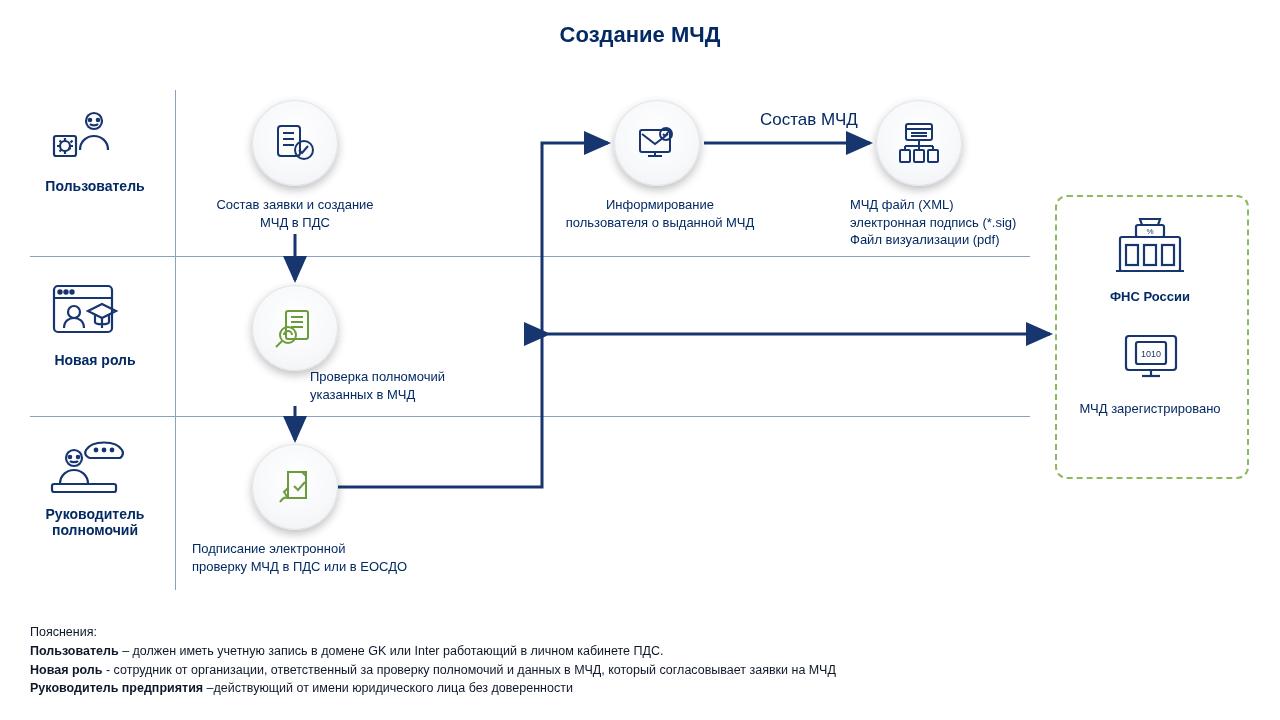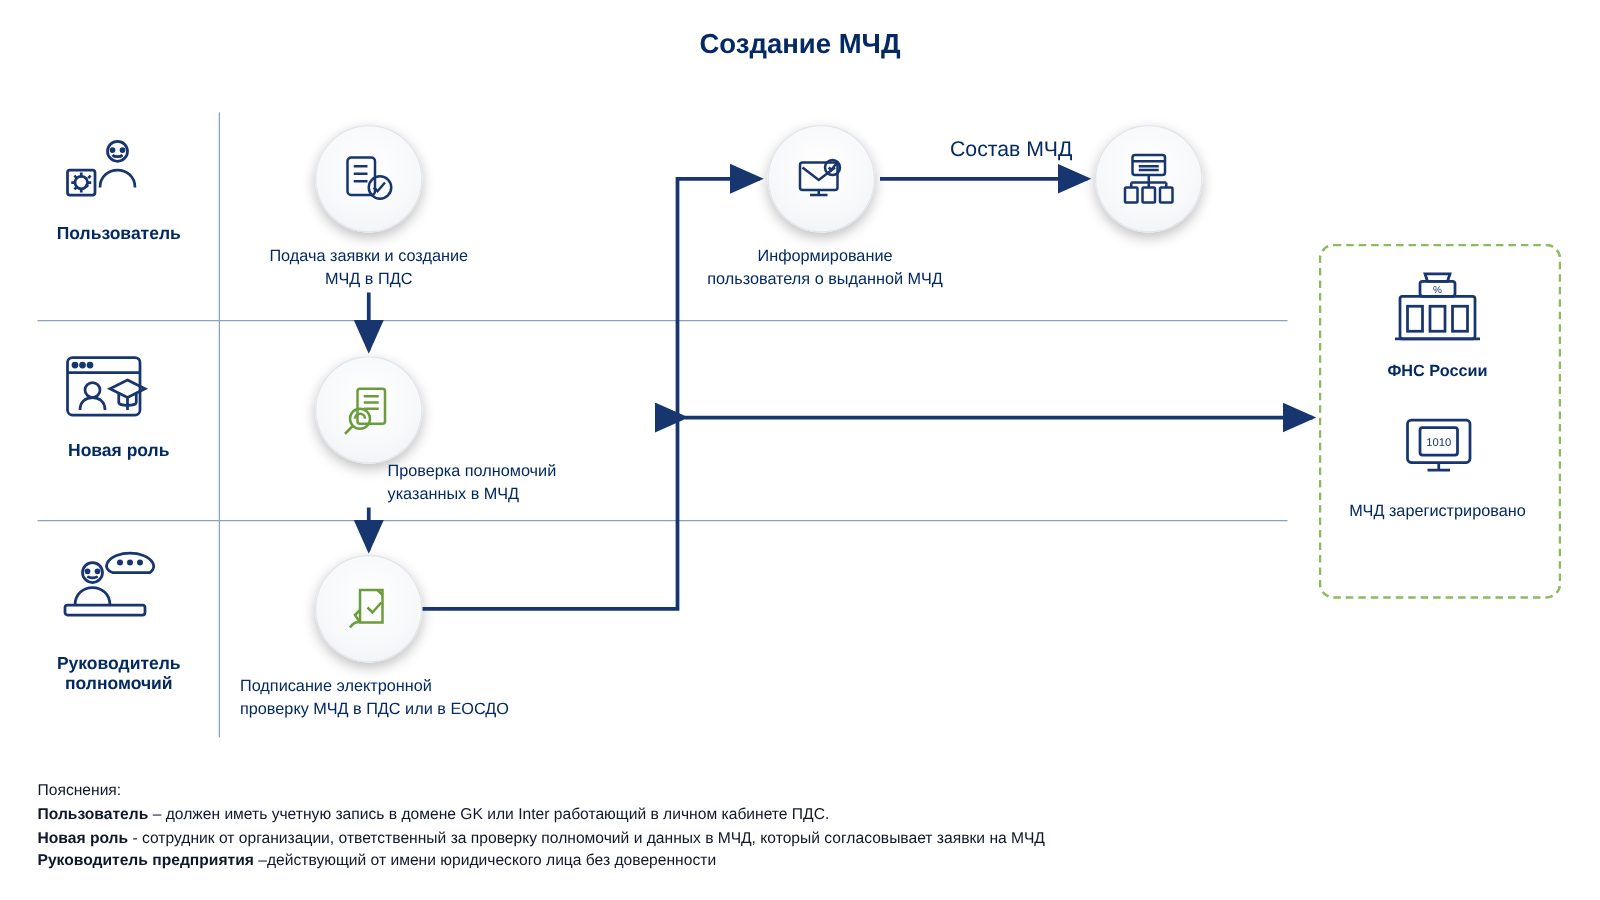--- a/index.html
+++ b/index.html
@@ -77,39 +77,39 @@
           <circle cx="28" cy="21" r="1.2" fill="#17356f"></circle>
       <path d="M20 25c1.3 1.6 6.7 1.6 8 0"></path>
       <path d="M36 14c6-10 30-10 36 0 3 5-2 8-2 8h-30s-7-2-4-8z"></path>
       <circle cx="46" cy="14" r="1.3" fill="#17356f"></circle>
           <circle cx="54" cy="14" r="1.3" fill="#17356f"></circle>
           <circle cx="62" cy="14" r="1.3" fill="#17356f"></circle>
       <rect x="2" y="48" width="64" height="8" rx="2"></rect>
     </g>
   </svg>
 </div>
-<div class="lane-label" style="top:506px;margin-top:16px;">
+<div class="lane-label" style="top:506px;">
   <span>Руководитель</span><br>
   <span>полномочий</span>
 </div>
 
 <div class="node" style="left:252px;top:100px;">
   <svg viewBox="0 0 46 46">
         <g fill="none" stroke="#17356f" stroke-width="2">
     <rect x="6" y="6" width="22" height="30" rx="3"></rect>
     <line x1="11" y1="13" x2="22" y2="13"></line>
           <line x1="11" y1="19" x2="22" y2="19"></line>
           <line x1="11" y1="25" x2="22" y2="25"></line>
     <circle cx="32" cy="30" r="9"></circle>
           <path d="M27 30l3 3 6-7"></path>
   </g>
       </svg>
 </div>
 <div class="node-label" style="left:190px;top:196px;width:210px;">
-  <span>Подача заявки и создание</span><br>
+  <span>Состав заявки и создание</span><br>
   <span>МЧД в ПДС</span>
 </div>
 
 <div class="node" style="left:252px;top:285px;">
   <svg viewBox="0 0 46 46">
         <g fill="none" stroke="#6b9c3c" stroke-width="2">
     <rect x="14" y="6" width="22" height="28" rx="2"></rect>
     <line x1="19" y1="12" x2="31" y2="12"></line>
           <line x1="19" y1="17" x2="31" y2="17"></line>
           <line x1="19" y1="22" x2="31" y2="22"></line>
@@ -168,20 +168,25 @@
           <line x1="9" y1="26" x2="37" y2="26"></line>
     <line x1="9" y1="26" x2="9" y2="30"></line>
           <line x1="23" y1="26" x2="23" y2="30"></line>
           <line x1="37" y1="26" x2="37" y2="30"></line>
     <rect x="4" y="30" width="10" height="12" rx="1"></rect>
           <rect x="18" y="30" width="10" height="12" rx="1"></rect>
           <rect x="32" y="30" width="10" height="12" rx="1"></rect>
   </g>
       </svg>
 </div>
+<div class="node-label" style="left:850px;top:196px;width:200px;text-align:left;">
+  <span>МЧД файл (XML)</span><br>
+  <span>электронная подпись (*.sig)</span><br>
+  <span>Файл визуализации (pdf)</span>
+</div>
 
 <div class="small-label" style="position:absolute;left:760px;top:110px;">Состав МЧД</div>
 
 <div class="fns-box" style="left:1055px;top:195px;width:190px;height:280px;"></div>
 <div style="position:absolute;left:1112px;top:215px;">
   <svg width="76" height="62" viewBox="0 0 76 62">
         <g fill="none" stroke="#17356f" stroke-width="2.2">
     <rect x="8" y="22" width="60" height="34" rx="2"></rect>
     <rect x="24" y="10" width="28" height="12" rx="2"></rect>
     <path d="M28 4h20l-2 6H30z"></path>

